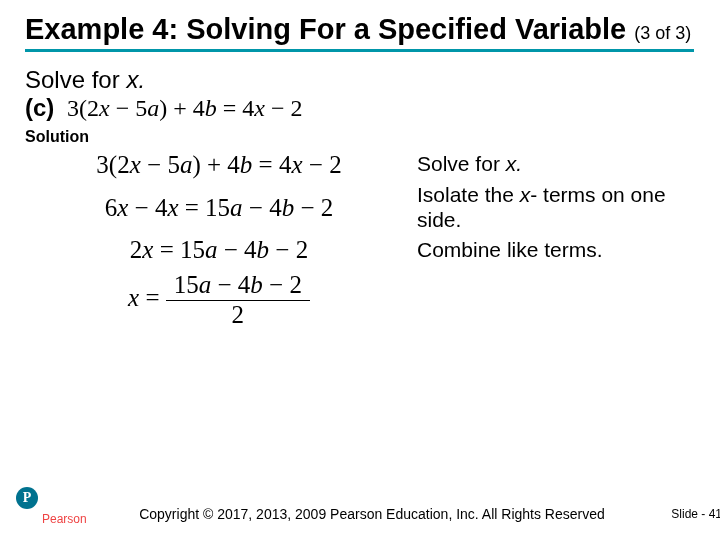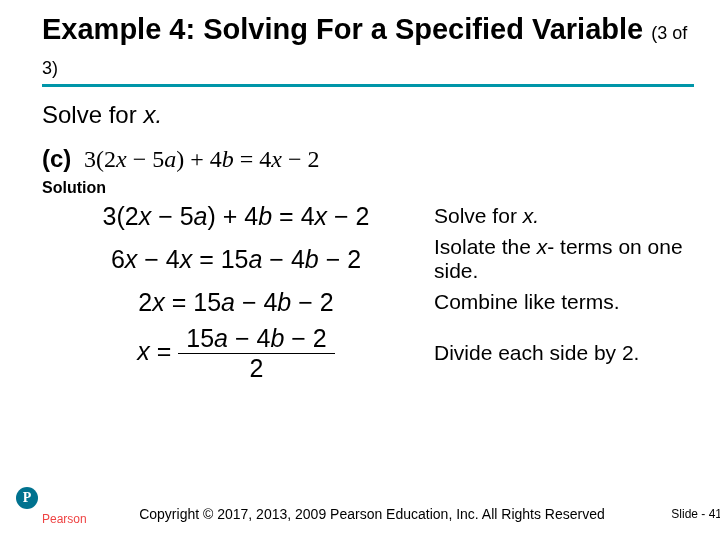--- a/index.html
+++ b/index.html
@@ -1,27 +1,27 @@
 <!DOCTYPE html>
 <html><head>
 <meta charset="utf-8">
 <style>
   * { margin: 0; padding: 0; box-sizing: border-box; }
   html, body { width: 720px; height: 540px; font-family: Arial, Helvetica, sans-serif; background: #fff; color: #000; overflow: hidden; }
-  .slide { width: 720px; height: 532px; position: relative; padding: 12px 26px 0 42px; }
+  .slide { width: 720px; height: 532px; position: relative; padding: 12px 26px 0 25px; }
   .title { font-size: 29px; font-weight: 700; border-bottom: 3px solid #0096a9; padding-bottom: 2px; line-height: 1.2; }
   .pager { font-size: 18px; font-weight: 400; }
   .prompt { font-size: 24px; margin-top: 14px; }
   .em { font-style: italic; }
-  .partline { font-size: 24px; margin-top: 16px; }
+  .partline { font-size: 24px; margin-top: 0; }
   .part { font-weight: 700; margin-right: 6px; }
   .solution { font-size: 16px; font-weight: 700; margin-top: 6px; }
   .steps { margin-top: 2px; }
   .step { display: flex; align-items: center; margin-bottom: 1px; }
-  .eq { width: 388px; text-align: center; font-family: Liberation Sans, sans-serif; font-size: 25px; padding: 3px 0; }
+  .eq { width: 388px; text-align: center; font-family: Liberation Serif, serif; font-size: 25px; padding: 3px 0; }
   .expl { font-size: 21px; line-height: 1.18; flex: 1; padding-left: 4px; }
   .frac { display: inline-block; vertical-align: middle; text-align: center; }
   .frac .num { display: block; border-bottom: 1.5px solid #000; padding: 0 8px; line-height: 1.15; text-align: center; }
   .frac .den { display: block; padding: 0 8px; line-height: 1.15; }
   .footer { position: absolute; bottom: 10px; left: 12px; width: 720px; display: flex; align-items: center; justify-content: center; }
   .footer .copy { font-size: 14px; }
   .footer .sn { position: absolute; right: 10px; font-size: 12px; }
   .logo { position: absolute; left: 16px; bottom: 6px; display: flex; align-items: center; gap: 4px; }
   .logo-p { width: 22px; height: 22px; border-radius: 50%; background: #00728f; color: #fff; font-weight: 700; font-size: 14px; display: flex; align-items: center; justify-content: center; font-family: Georgia, serif; }
   .logo-t { font-size: 12px; color: #ef4444; margin-top: 43px; }
@@ -58,21 +58,20 @@
     <div class="step">
       <div class="eq">6<span class="em">x</span> − 4<span class="em">x</span> = 15<span class="em">a</span> − 4<span class="em">b</span> − 2</div>
       <div class="expl">Isolate the <span class="em">x</span>- terms on one side.</div>
     </div>
     <div class="step">
       <div class="eq">2<span class="em">x</span> = 15<span class="em">a</span> − 4<span class="em">b</span> − 2</div>
       <div class="expl">Combine like terms.</div>
     </div>
     <div class="step">
       <div class="eq"><span class="em">x</span> = <span class="frac"><span class="num">15<span class="em">a</span> − 4<span class="em">b</span> − 2</span><span class="den">2</span></span></div>
-      <div class="expl">Divide each side by 2.</div>
     </div>
   </div>
 
   <div class="logo">
     <div class="logo-p">P</div>
     <div class="logo-t">Pearson</div>
   </div>
 
   <div class="footer">
     <div class="copy">Copyright © 2017, 2013, 2009 Pearson Education, Inc. All Rights Reserved</div>

